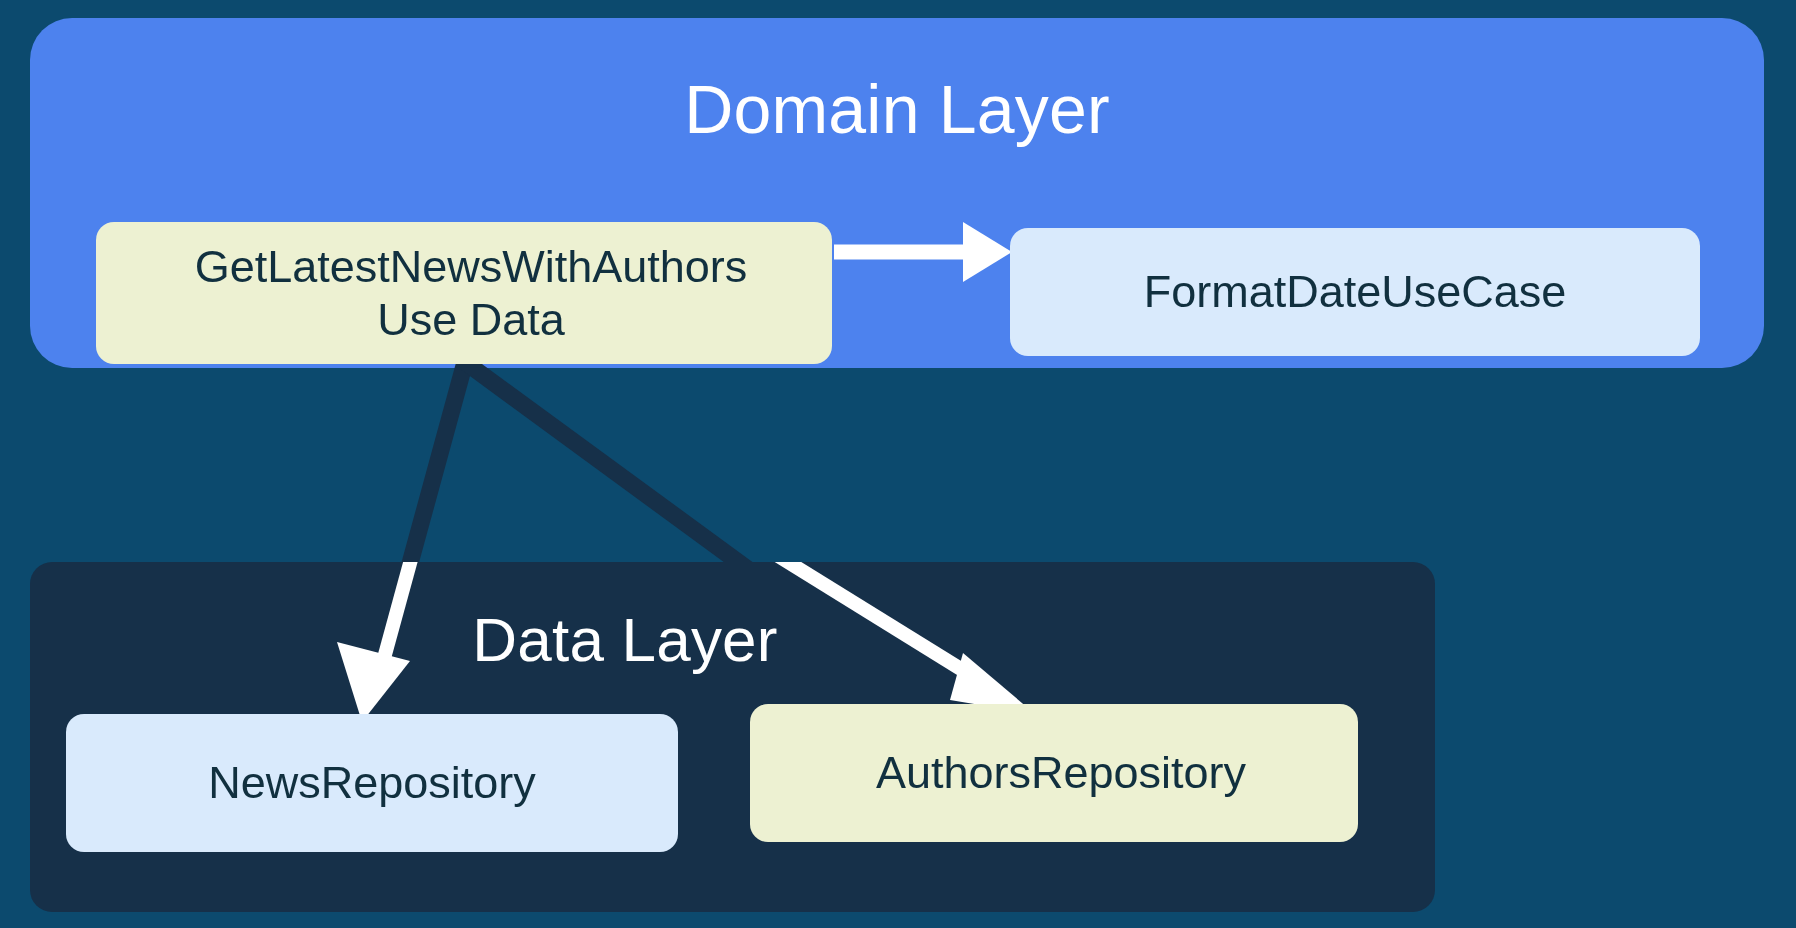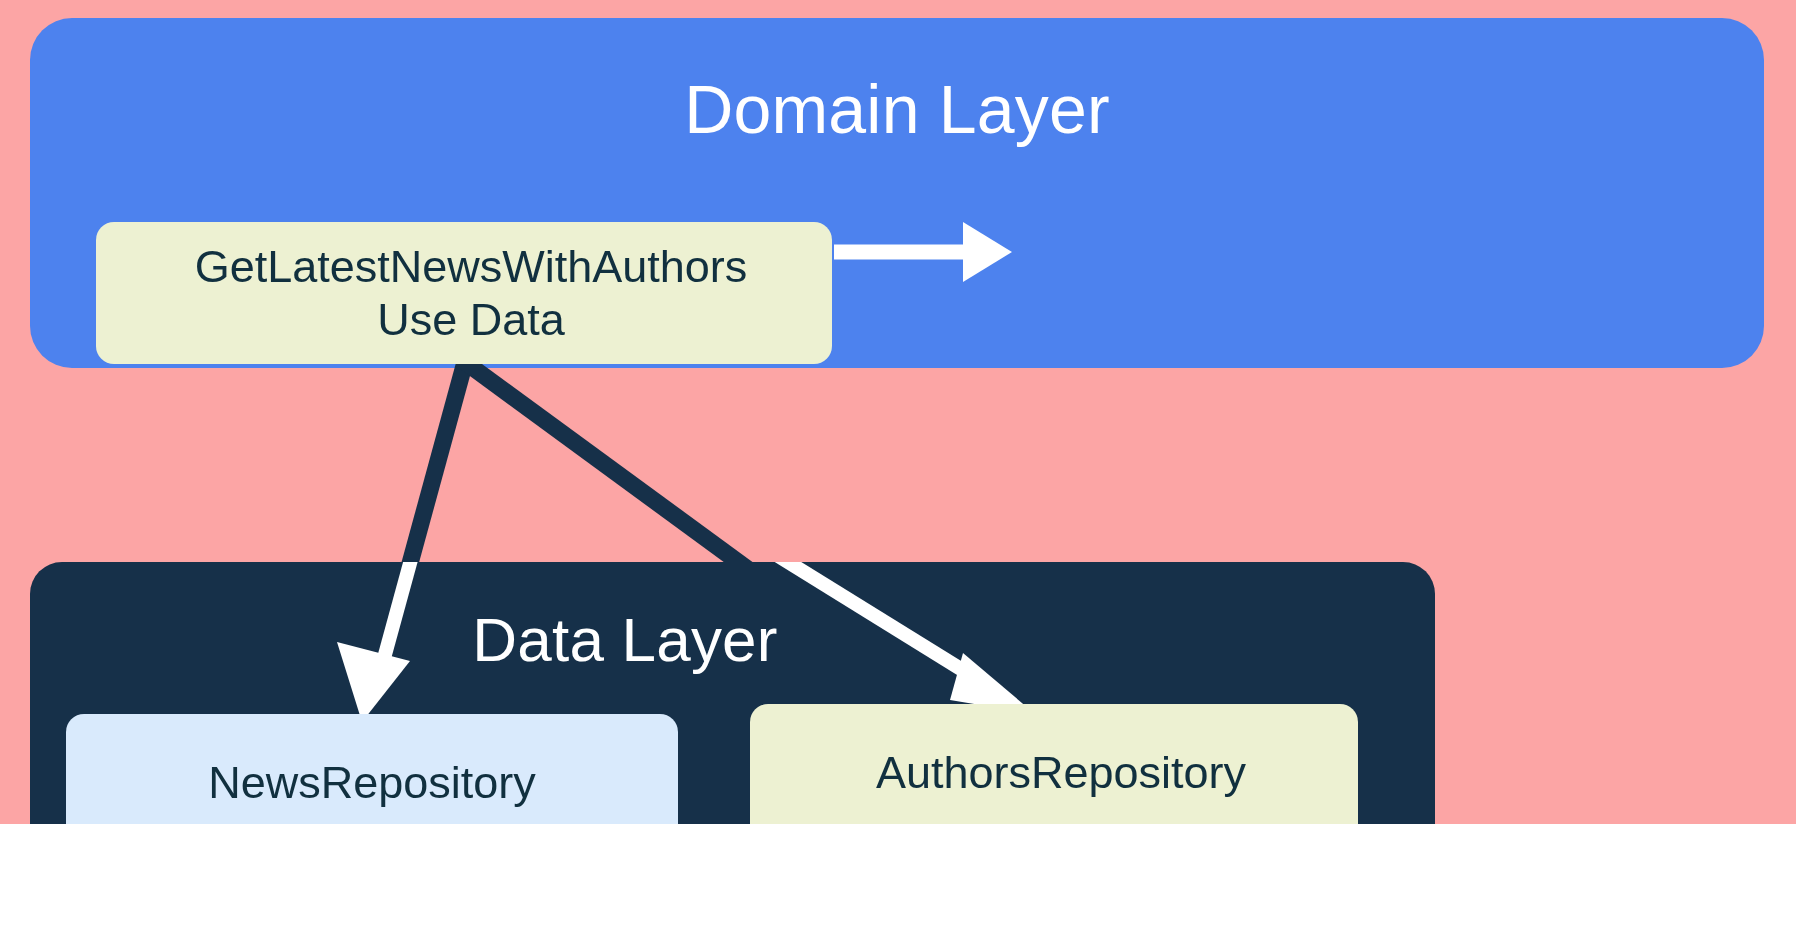--- a/index.html
+++ b/index.html
@@ -7,22 +7,22 @@
     margin: 0;
     padding: 0;
     background: #ffffff;
   }
   body {
     font-family: "Liberation Sans", sans-serif;
   }
   #stage {
     position: relative;
     width: 1796px;
-    height: 824px;
-    background: #fca5a5;
+    height: 928px;
+    background: #0c4a6e;
     overflow: hidden;
   }
 
   
   .layer {
     position: absolute;
     box-sizing: border-box;
   }
   .layer-title {
     position: absolute;
@@ -48,21 +48,21 @@
     font-size: 68px;
     line-height: 78px;
   }
 
   #data-layer {
     left: 30px;
     top: 562px;
     width: 1405px;
     height: 350px;
     background: #163049;
-    border-radius: 32px;
+    border-radius: 22px;
   }
   #data-layer-title {
     left: 0;
     top: 42px;
     width: 1190px;
     text-align: center;
     font-size: 62px;
     line-height: 72px;
   }
 
@@ -170,20 +170,23 @@
     </defs>
   </svg>
 
   <div class="node node-yellow" id="node-get-latest-news">
     <span>
       <span>GetLatestNewsWithAuthors</span><br>
       <span>Use Data</span>
     </span>
   </div>
 
+  <div class="node node-blue" id="node-format-date">
+    <span>FormatDateUseCase</span>
+  </div>
 
   <div class="node node-blue" id="node-news-repository">
     <span>NewsRepository</span>
   </div>
 
   <div class="node node-yellow" id="node-authors-repository">
     <span>AuthorsRepository</span>
   </div>
 
 </div>

